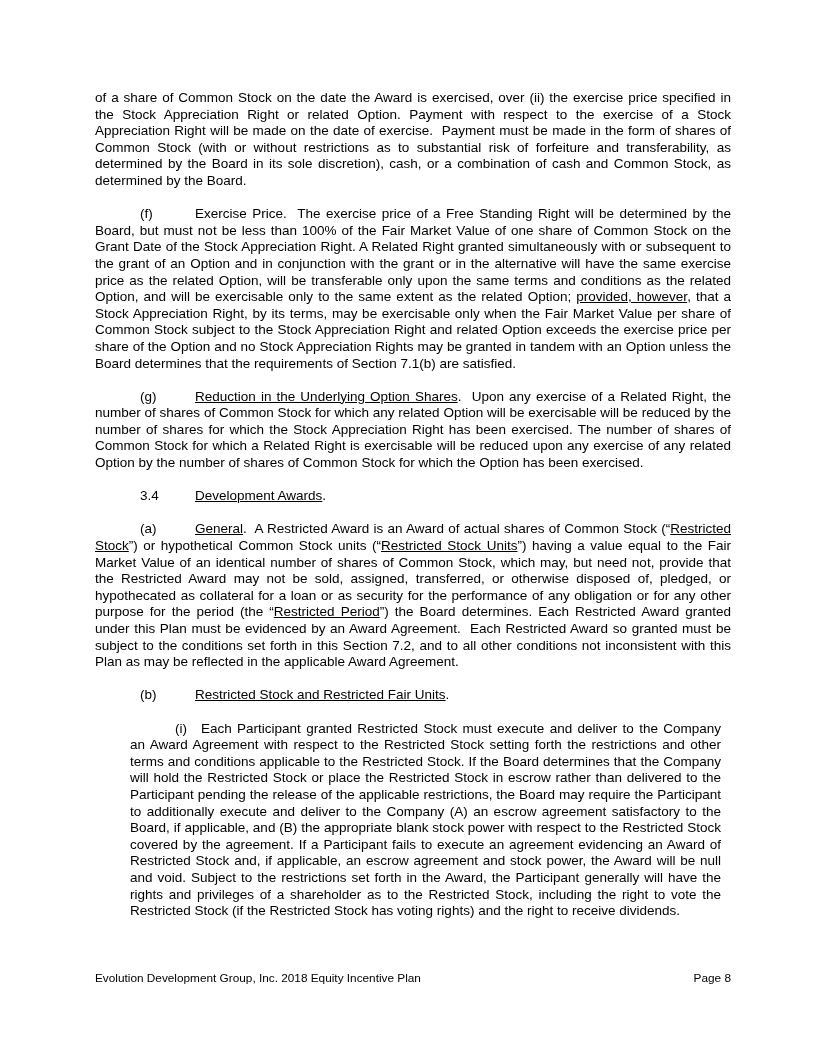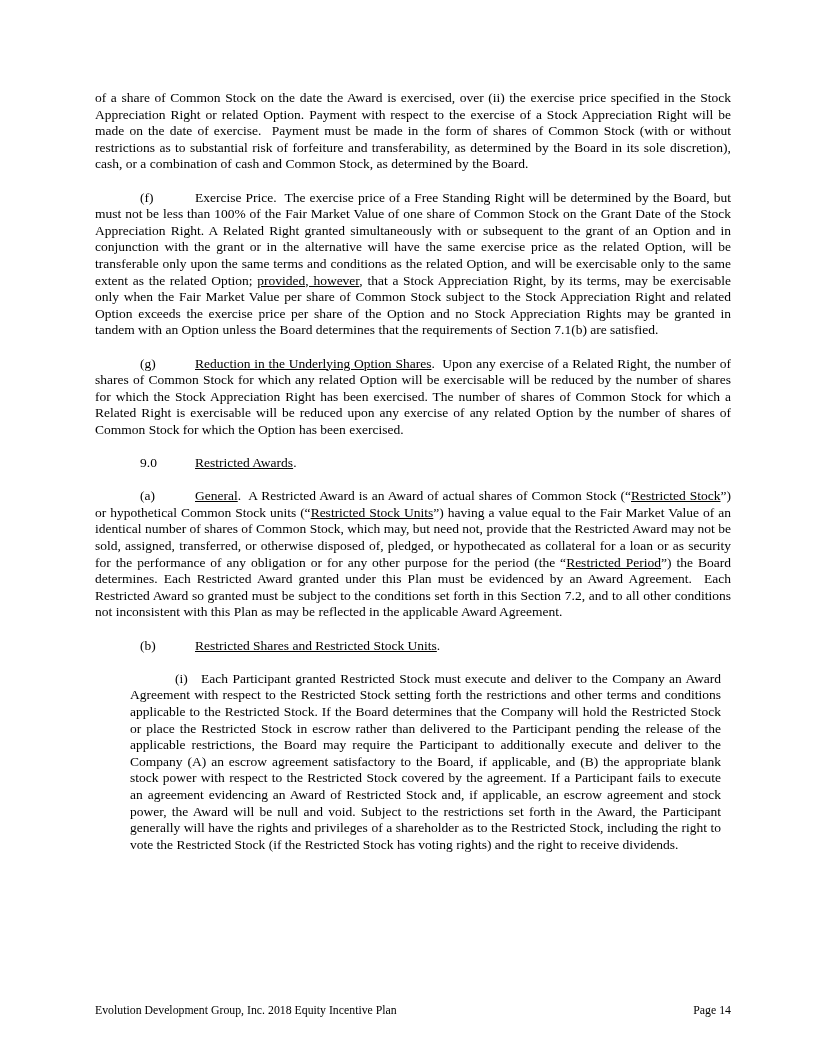--- a/index.html
+++ b/index.html
@@ -2,21 +2,21 @@
 <html><head>
 <meta charset="utf-8">
 <style>
   html, body { margin: 0; padding: 0; background: #ffffff; }
   .page {
     position: relative;
     width: 815px;
     height: 1055px;
     background: #ffffff;
     color: #000000;
-    font-family: Liberation Serif, serif;
+    font-family: Liberation Sans, sans-serif;
     overflow: hidden;
     border-radius: 8px;
   }
   .body-text {
     position: absolute;
     left: 95px;
     top: 90px;
     width: 636px;
     font-size: 13.5px;
     line-height: 16.6px;
@@ -37,21 +37,20 @@
   .u { text-decoration: underline; margin-top: 46px; }
   .footer {
     position: absolute;
     left: 95px;
     top: 971px;
     width: 636px;
     display: flex;
     justify-content: space-between;
     font-size: 11.8px;
     line-height: 14px;
-    margin-top: 32px;
   }
 </style>
 </head>
 <body>
 
 <div class="page">
   <div class="body-text">
 
     <p class="para plain">
       <span class="ptext"><span>of a share of Common Stock on the date the Award is exercised, over (ii) the exercise price specified in the Stock Appreciation Right or related Option. Payment with respect to the exercise of a Stock Appreciation Right will be made on the date of exercise.&nbsp; Payment must be made in the form of shares of Common Stock (with or without restrictions as to substantial risk of forfeiture and transferability, as determined by the Board in its sole discretion), cash, or a combination of cash and Common Stock, as determined by the Board.</span></span>
@@ -59,34 +58,34 @@
 
     <p class="para">
       <span class="plabel">(f)</span><span class="ptext"><span>Exercise Price.&nbsp; The exercise price of a Free Standing Right will be determined by the Board, but must not be less than 100% of the Fair Market Value of one share of Common Stock on the Grant Date of the Stock Appreciation Right. A Related Right granted simultaneously with or subsequent to the grant of an Option and in conjunction with the grant or in the alternative will have the same exercise price as the related Option, will be transferable only upon the same terms and conditions as the related Option, and will be exercisable only to the same extent as the related Option; </span><span class="u">provided, however</span><span>, that a Stock Appreciation Right, by its terms, may be exercisable only when the Fair Market Value per share of Common Stock subject to the Stock Appreciation Right and related Option exceeds the exercise price per share of the Option and no Stock Appreciation Rights may be granted in tandem with an Option unless the Board determines that the requirements of Section 7.1(b) are satisfied.</span></span>
     </p>
 
     <p class="para">
       <span class="plabel">(g)</span><span class="ptext"><span class="u">Reduction in the Underlying Option Shares</span><span>.&nbsp; Upon any exercise of a Related Right, the number of shares of Common Stock for which any related Option will be exercisable will be reduced by the number of shares for which the Stock Appreciation Right has been exercised. The number of shares of Common Stock for which a Related Right is exercisable will be reduced upon any exercise of any related Option by the number of shares of Common Stock for which the Option has been exercised.</span></span>
     </p>
 
     <p class="para">
-      <span class="plabel">9.0</span><span class="ptext"><span class="u">Restricted Awards</span><span>.</span></span>
+      <span class="plabel">3.4</span><span class="ptext"><span class="u">Development Awards</span><span>.</span></span>
     </p>
 
     <p class="para">
       <span class="plabel">(a)</span><span class="ptext"><span class="u">General</span><span>.&nbsp; A Restricted Award is an Award of actual shares of Common Stock (“</span><span class="u">Restricted Stock</span><span>”) or hypothetical Common Stock units (“</span><span class="u">Restricted Stock Units</span><span>”) having a value equal to the Fair Market Value of an identical number of shares of Common Stock, which may, but need not, provide that the Restricted Award may not be sold, assigned, transferred, or otherwise disposed of, pledged, or hypothecated as collateral for a loan or as security for the performance of any obligation or for any other purpose for the period (the “</span><span class="u">Restricted Period</span><span>”) the Board determines. Each Restricted Award granted under this Plan must be evidenced by an Award Agreement.&nbsp; Each Restricted Award so granted must be subject to the conditions set forth in this Section 7.2, and to all other conditions not inconsistent with this Plan as may be reflected in the applicable Award Agreement.</span></span>
     </p>
 
     <p class="para">
-      <span class="plabel">(b)</span><span class="ptext"><span class="u">Restricted Shares and Restricted Stock Units</span><span>.</span></span>
+      <span class="plabel">(b)</span><span class="ptext"><span class="u">Restricted Stock and Restricted Fair Units</span><span>.</span></span>
     </p>
 
     <p class="para sub">
       <span class="plabel">(i)</span><span class="ptext"><span>Each Participant granted Restricted Stock must execute and deliver to the Company an Award Agreement with respect to the Restricted Stock setting forth the restrictions and other terms and conditions applicable to the Restricted Stock. If the Board determines that the Company will hold the Restricted Stock or place the Restricted Stock in escrow rather than delivered to the Participant pending the release of the applicable restrictions, the Board may require the Participant to additionally execute and deliver to the Company (A) an escrow agreement satisfactory to the Board, if applicable, and (B) the appropriate blank stock power with respect to the Restricted Stock covered by the agreement. If a Participant fails to execute an agreement evidencing an Award of Restricted Stock and, if applicable, an escrow agreement and stock power, the Award will be null and void. Subject to the restrictions set forth in the Award, the Participant generally will have the rights and privileges of a shareholder as to the Restricted Stock, including the right to vote the Restricted Stock (if the Restricted Stock has voting rights) and the right to receive dividends.</span></span>
     </p>
 
   </div>
 
   <div class="footer">
     <span>Evolution Development Group, Inc. 2018 Equity Incentive Plan</span>
-    <span>Page 14</span>
+    <span>Page 8</span>
   </div>
 </div>
 
 </body></html>

